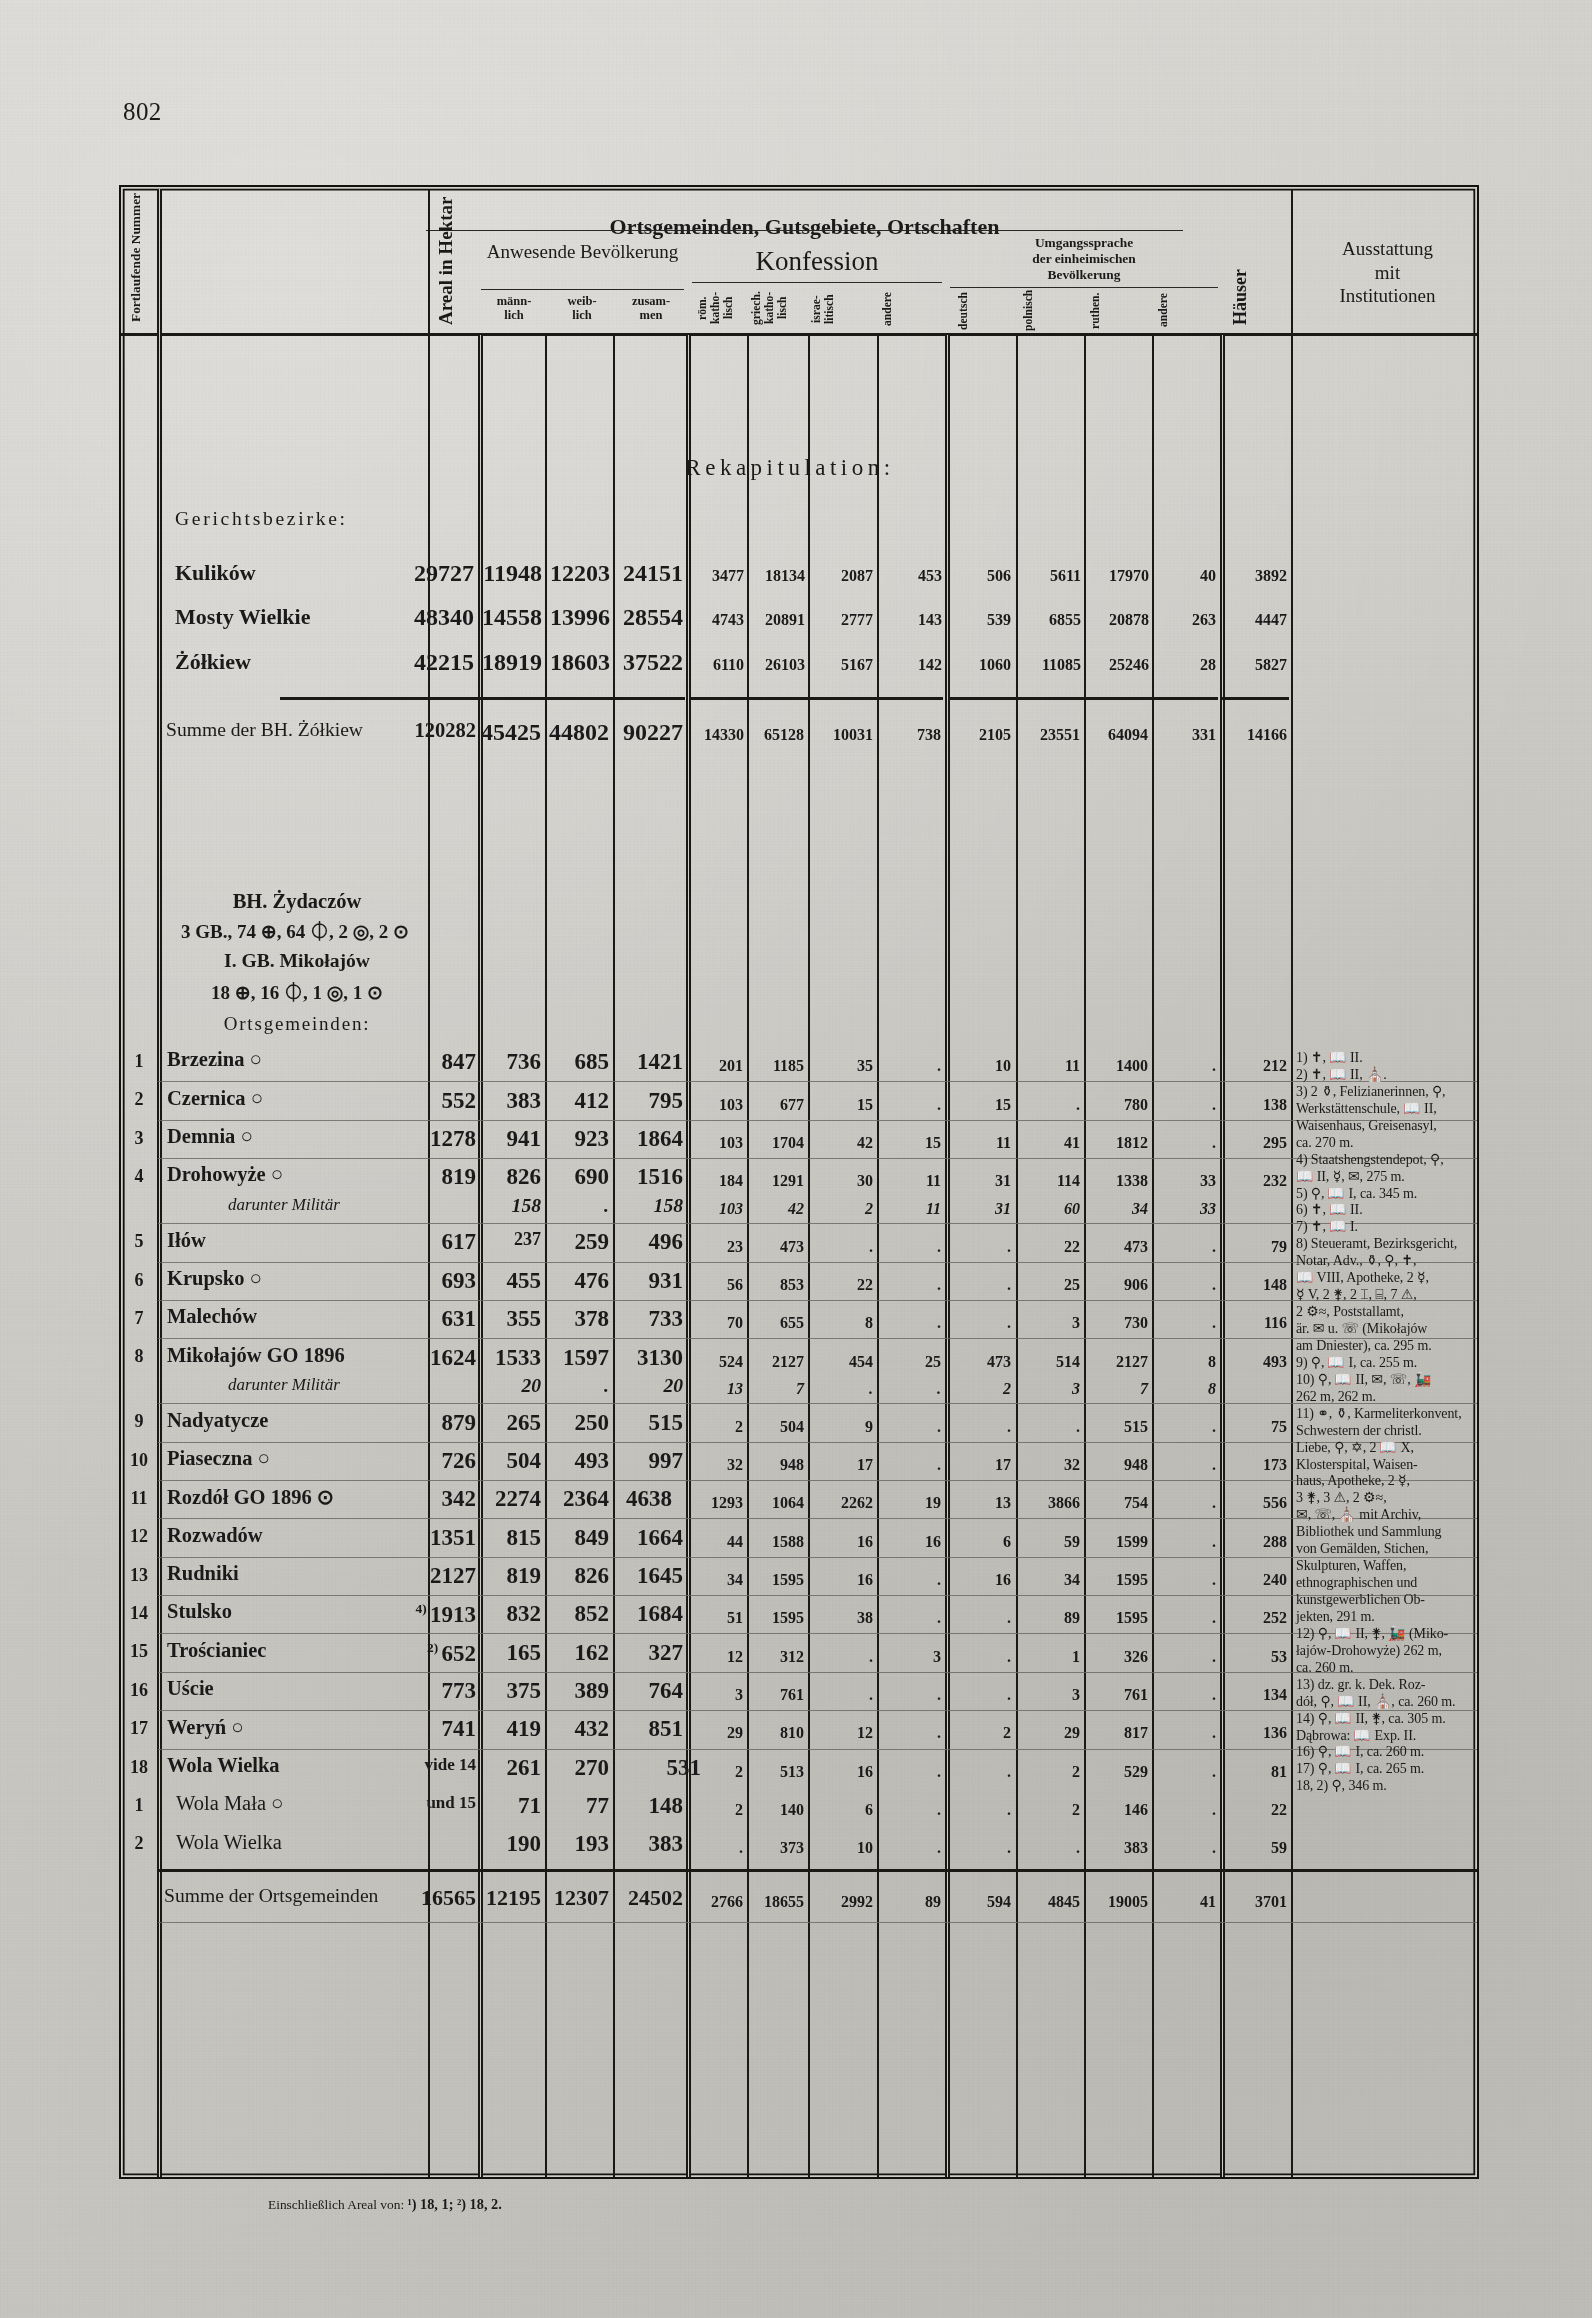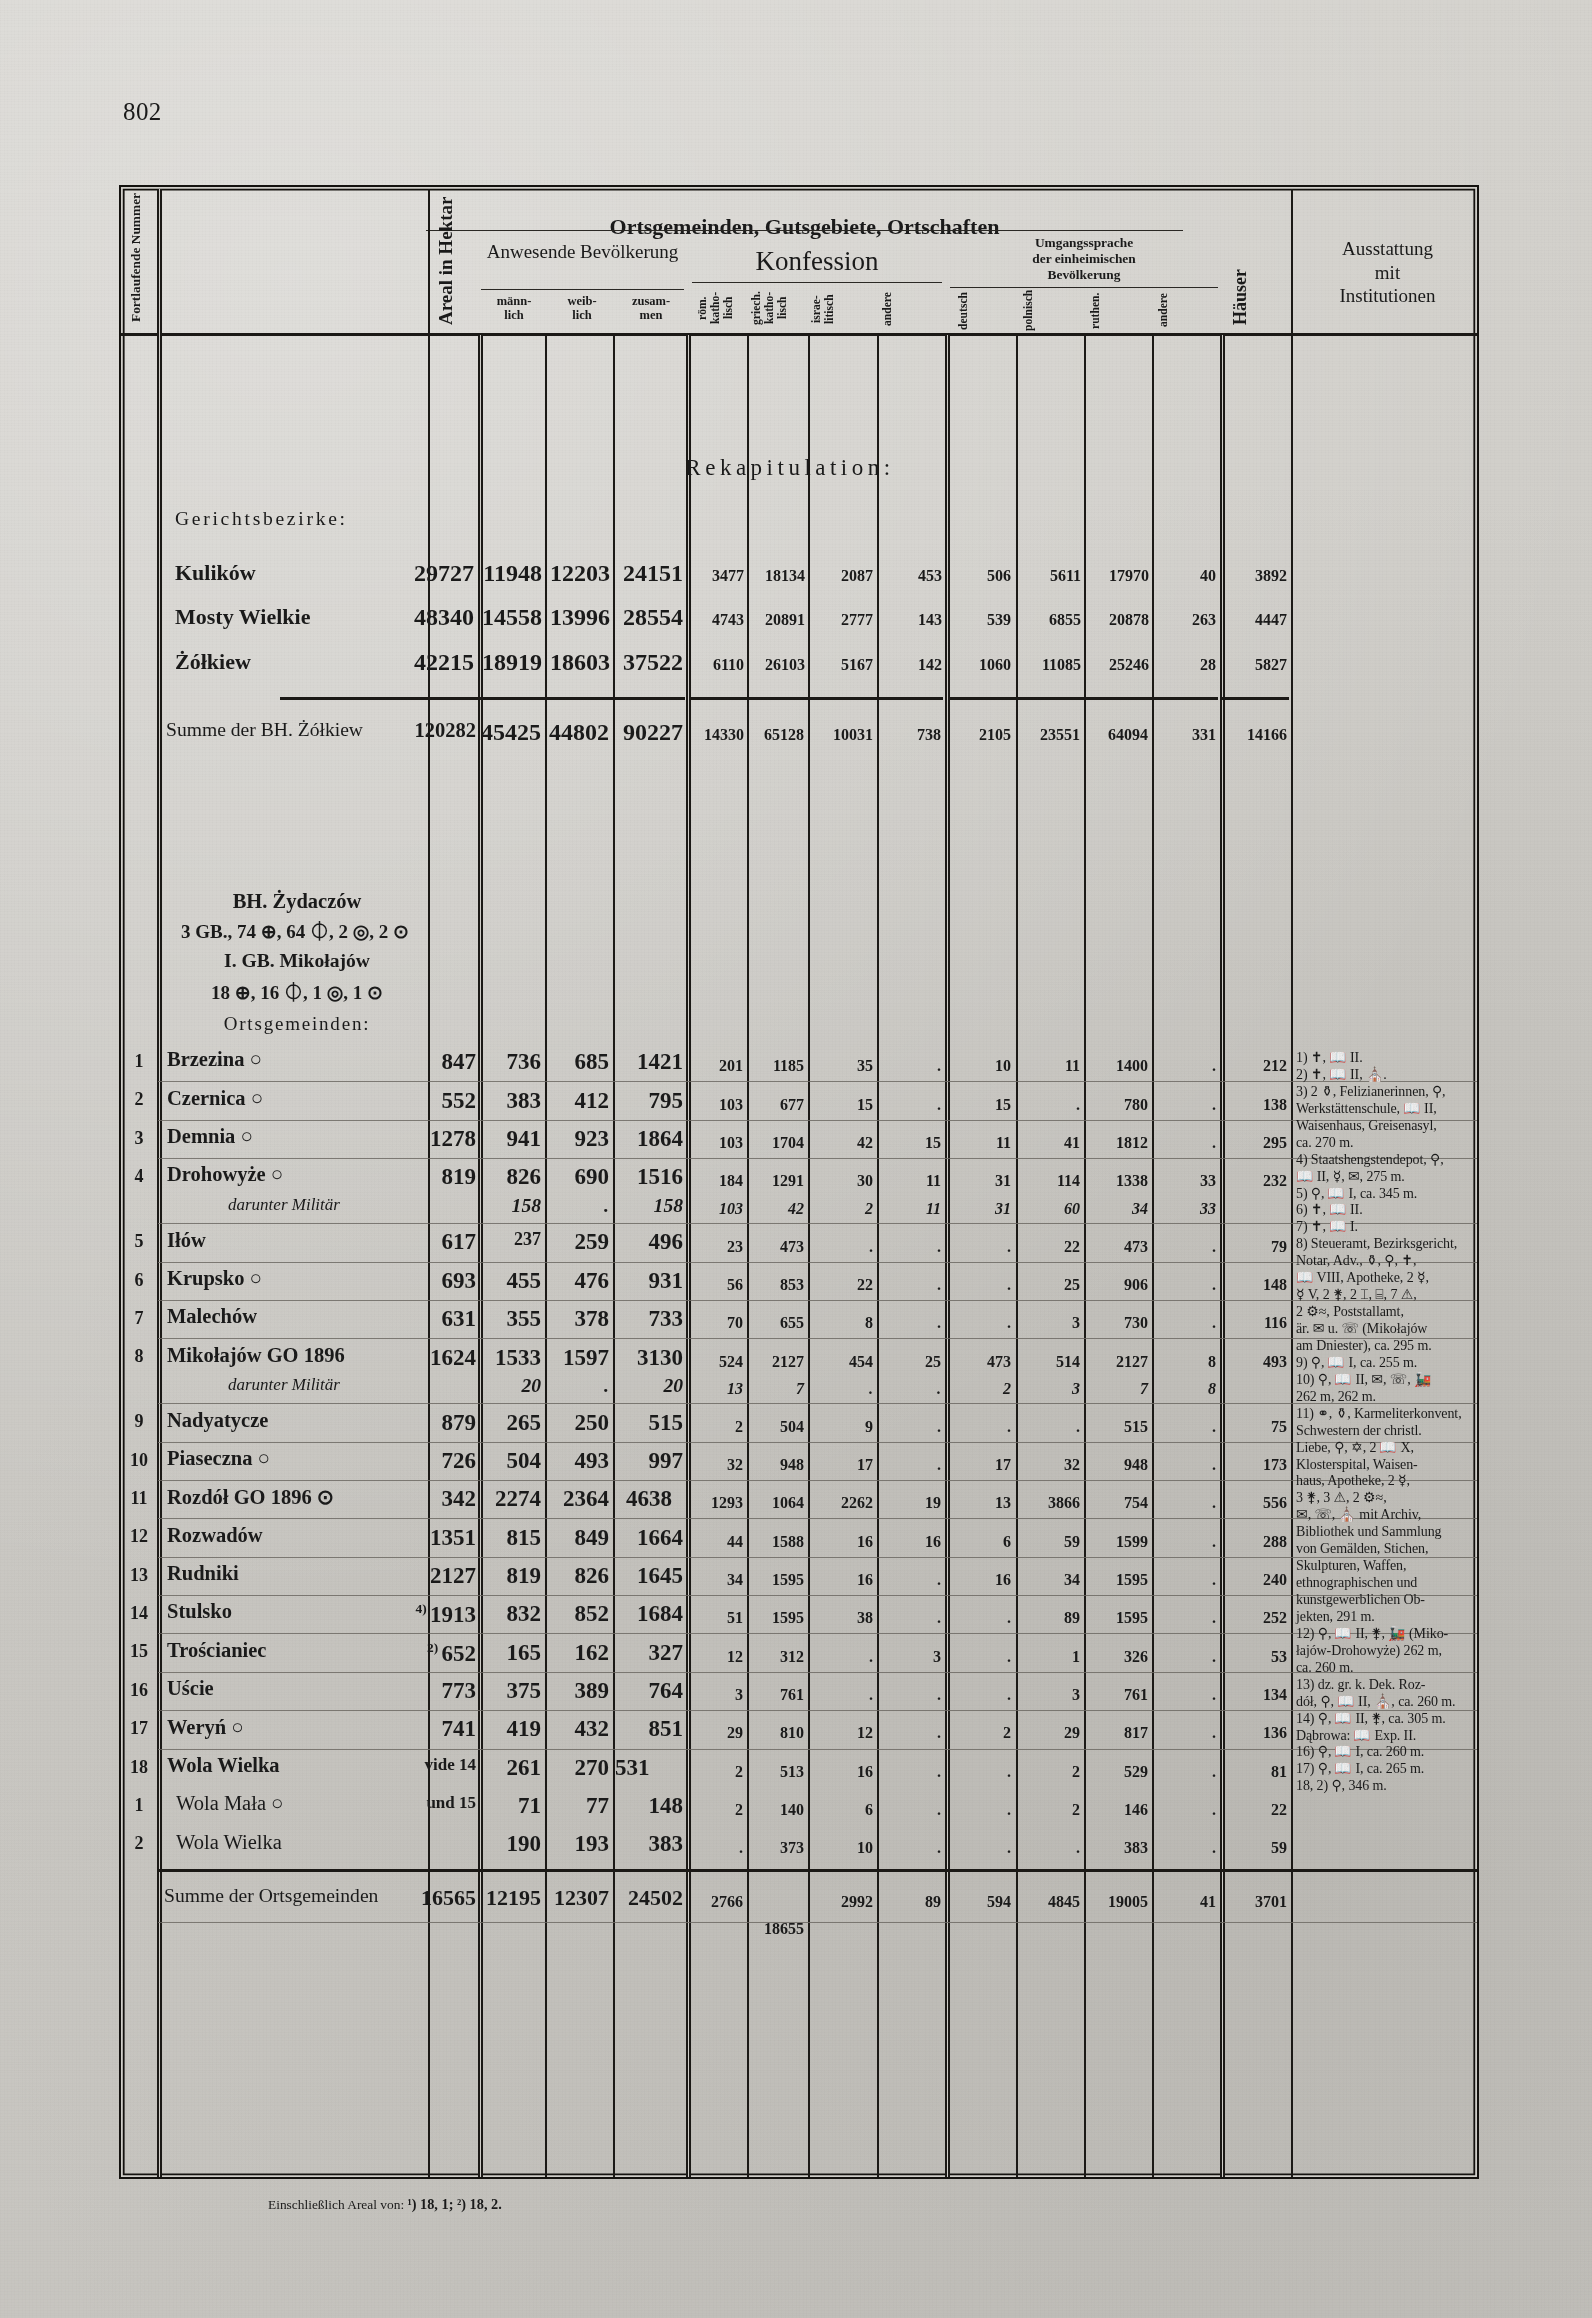--- a/index.html
+++ b/index.html
@@ -539,21 +539,21 @@
         <div class="cell num-sm" style="left: 895px; width: 64px; top: 1537px; text-align: right;">29</div>
         <div class="cell num-sm" style="left: 963px; width: 64px; top: 1537px; text-align: right;">817</div>
         <div class="cell num-sm" style="left: 1031px; width: 64px; top: 1537px; text-align: right;">.</div>
         <div class="cell num-sm" style="left: 1102px; width: 64px; top: 1537px; text-align: right;">136</div>
         <div class="rowline" style="left: 37px; right: 0px; top: 1562px;"></div>
         <div class="cell " style="left: 0px; width: 36px; top: 1570px; text-align: center;;font-size:18px;font-weight:bold;">18</div>
         <div class="cell" style="left: 46px; top: 1567px; font-size: 20.5px; font-weight: bold; white-space: nowrap;">Wola Wielka</div>
         <div class="cell num-lg" style="left: 255px; width: 100px; top: 1568px; font-size: 17px;">vide 14</div>
         <div class="cell num-lg" style="left: 358px; width: 62px; top: 1568px; text-align: right;;font-size:23px;">261</div>
         <div class="cell num-lg" style="left: 426px; width: 62px; top: 1568px; text-align: right;;font-size:23px;">270</div>
-        <div class="cell num-lg" style="left: 494px; width: 68px; top: 1568px; text-align: left;;font-size:23px;">531</div>
+        <div class="cell num-lg" style="left: 494px; width: 68px; top: 1568px; text-align: right;;font-size:23px;padding-left:18px;">531</div>
         <div class="cell num-sm" style="left: 567px; width: 55px; top: 1576px; text-align: right;">2</div>
         <div class="cell num-sm" style="left: 626px; width: 57px; top: 1576px; text-align: right;">513</div>
         <div class="cell num-sm" style="left: 688px; width: 64px; top: 1576px; text-align: right;">16</div>
         <div class="cell num-sm" style="left: 758px; width: 62px; top: 1576px; text-align: right;">.</div>
         <div class="cell num-sm" style="left: 826px; width: 64px; top: 1576px; text-align: right;">.</div>
         <div class="cell num-sm" style="left: 895px; width: 64px; top: 1576px; text-align: right;">2</div>
         <div class="cell num-sm" style="left: 963px; width: 64px; top: 1576px; text-align: right;">529</div>
         <div class="cell num-sm" style="left: 1031px; width: 64px; top: 1576px; text-align: right;">.</div>
         <div class="cell num-sm" style="left: 1102px; width: 64px; top: 1576px; text-align: right;">81</div>
         <div class="cell " style="left: 0px; width: 36px; top: 1608px; text-align: center;;font-size:18px;font-weight:bold;">1</div>
@@ -586,21 +586,21 @@
         <div class="cell num-sm" style="left: 963px; width: 64px; top: 1652px; text-align: right;">383</div>
         <div class="cell num-sm" style="left: 1031px; width: 64px; top: 1652px; text-align: right;">.</div>
         <div class="cell num-sm" style="left: 1102px; width: 64px; top: 1652px; text-align: right;">59</div>
         <div class="thickline" style="left: 37px; right: 0px; top: 1682px;"></div>
         <div class="cell" style="left: 43px; top: 1698px; font-size: 19.6px;">Summe der Ortsgemeinden</div>
         <div class="cell num-lg" style="left: 255px; width: 100px; top: 1698px; text-align: right;;font-size:22px;">16565</div>
         <div class="cell num-lg" style="left: 358px; width: 62px; top: 1698px; text-align: right;;font-size:22px;">12195</div>
         <div class="cell num-lg" style="left: 426px; width: 62px; top: 1698px; text-align: right;;font-size:22px;">12307</div>
         <div class="cell num-lg" style="left: 494px; width: 68px; top: 1698px; text-align: right;;font-size:22px;">24502</div>
         <div class="cell num-sm" style="left: 567px; width: 55px; top: 1706px; text-align: right;">2766</div>
-        <div class="cell num-sm" style="left: 626px; width: 57px; top: 1706px; text-align: right; margin-top: 27px;">18655</div>
+        <div class="cell num-sm" style="left: 626px; width: 57px; top: 1706px; text-align: right;">18655</div>
         <div class="cell num-sm" style="left: 688px; width: 64px; top: 1706px; text-align: right;">2992</div>
         <div class="cell num-sm" style="left: 758px; width: 62px; top: 1706px; text-align: right;">89</div>
         <div class="cell num-sm" style="left: 826px; width: 64px; top: 1706px; text-align: right;">594</div>
         <div class="cell num-sm" style="left: 895px; width: 64px; top: 1706px; text-align: right;">4845</div>
         <div class="cell num-sm" style="left: 963px; width: 64px; top: 1706px; text-align: right;">19005</div>
         <div class="cell num-sm" style="left: 1031px; width: 64px; top: 1706px; text-align: right;">41</div>
         <div class="cell num-sm" style="left: 1102px; width: 64px; top: 1706px; text-align: right;">3701</div>
         <div class="rowline" style="left: 37px; right: 0px; top: 1735px;"></div>
       </div>
 

